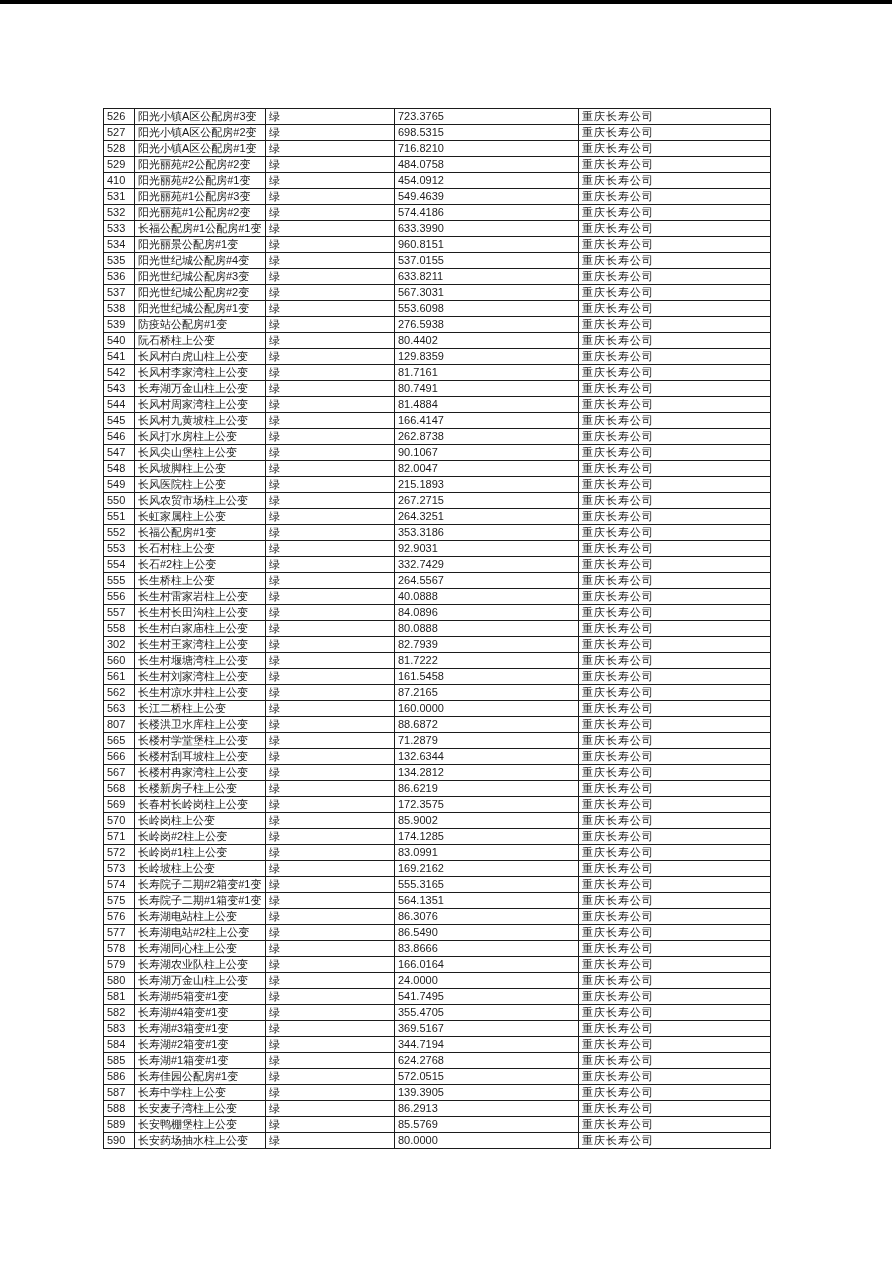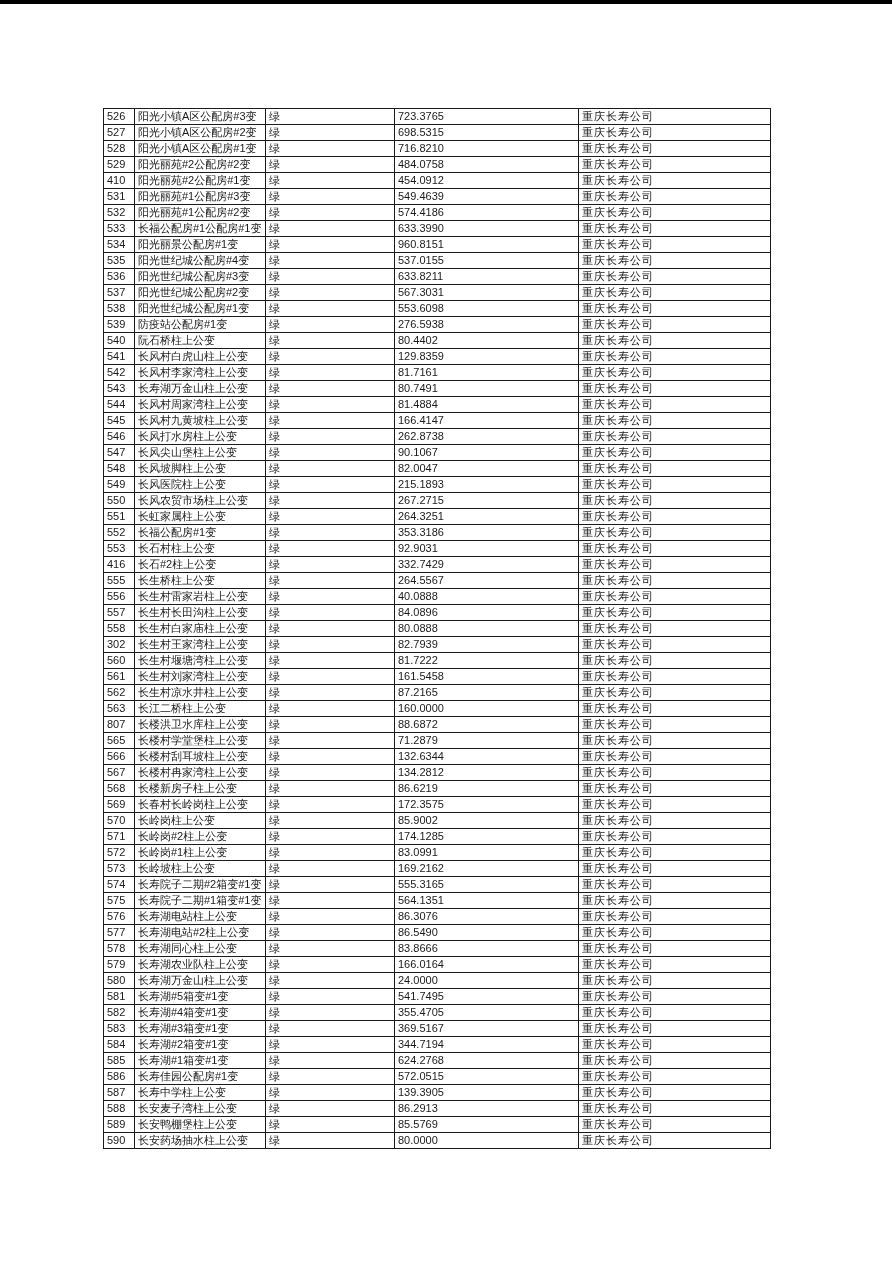--- a/index.html
+++ b/index.html
@@ -252,21 +252,21 @@
           <td class="c4">重庆长寿公司</td>
         </tr>
         <tr>
           <td class="c0">553</td>
           <td class="c1">长石村柱上公变</td>
           <td class="c2">绿</td>
           <td class="c3">92.9031</td>
           <td class="c4">重庆长寿公司</td>
         </tr>
         <tr>
-          <td class="c0">416</td>
+          <td class="c0">554</td>
           <td class="c1">长石#2柱上公变</td>
           <td class="c2">绿</td>
           <td class="c3">332.7429</td>
           <td class="c4">重庆长寿公司</td>
         </tr>
         <tr>
           <td class="c0">555</td>
           <td class="c1">长生桥柱上公变</td>
           <td class="c2">绿</td>
           <td class="c3">264.5567</td>

